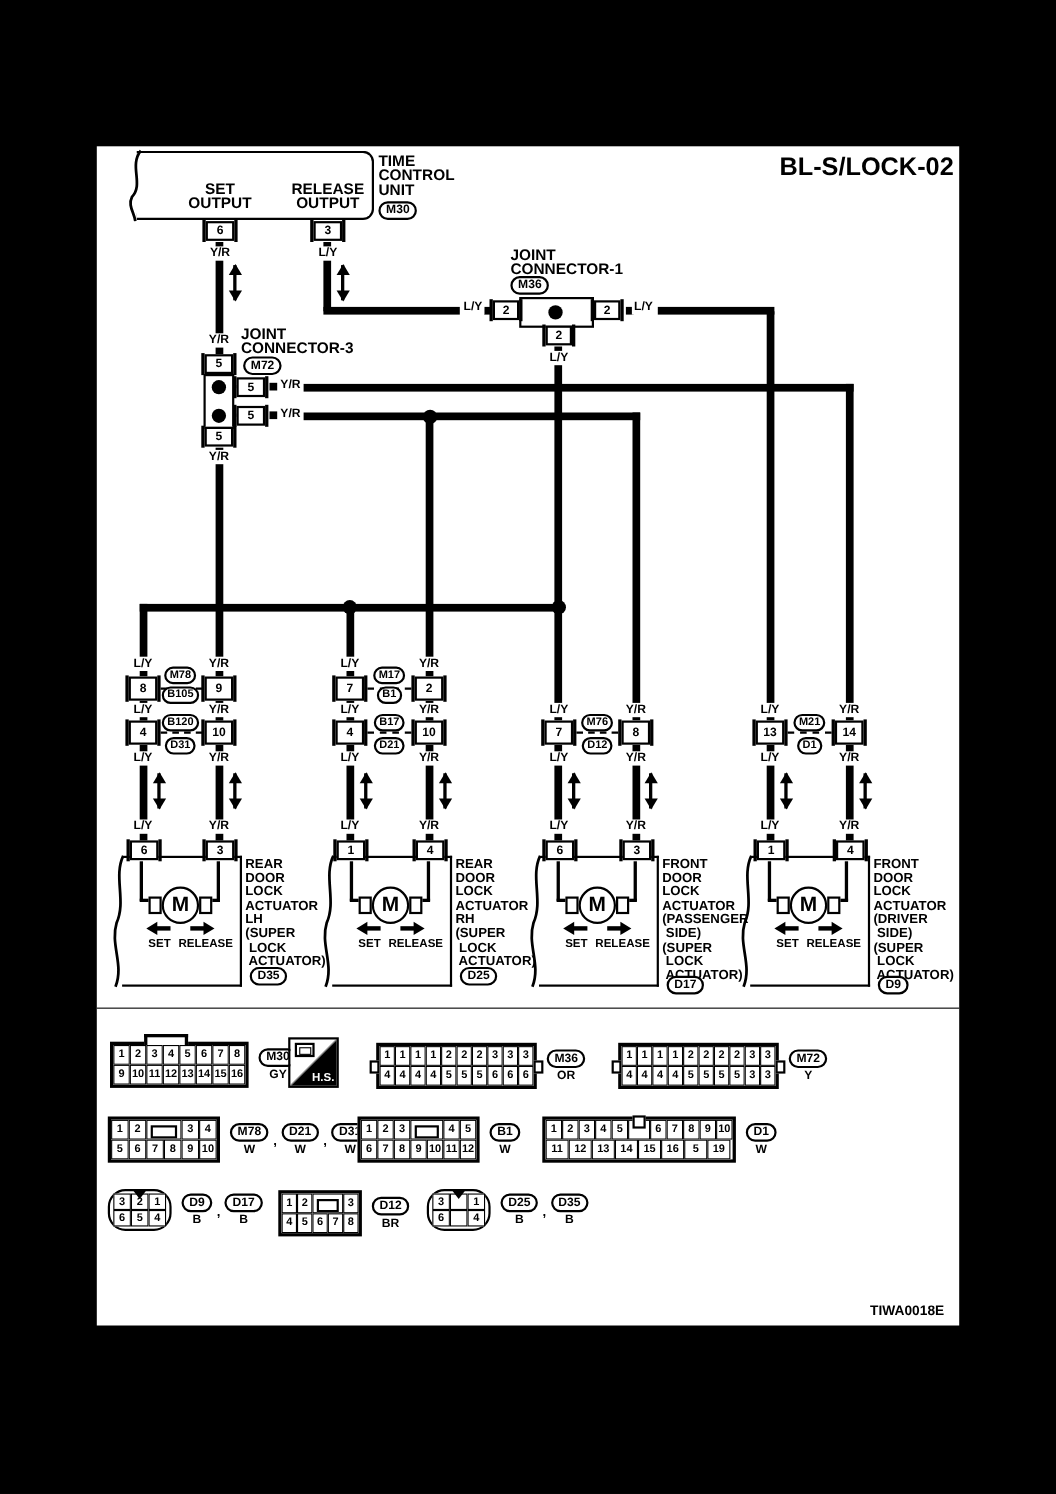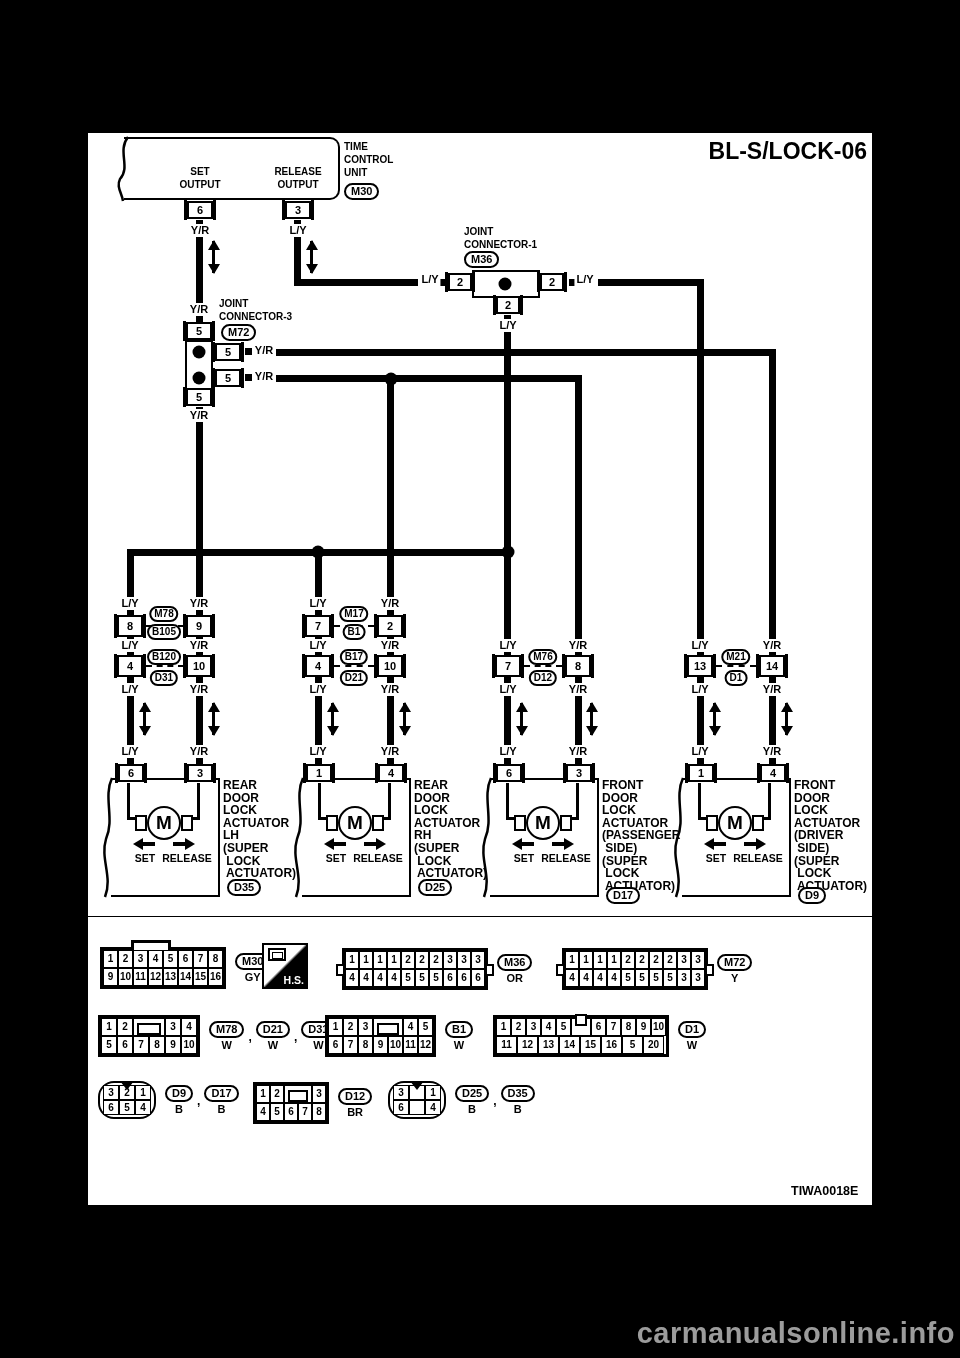--- a/index.html
+++ b/index.html
@@ -11,21 +11,21 @@
   .lbl{position:absolute;transform:translateX(-50%);background:#fff;padding:0 2px;font-weight:bold;font-size:11px;line-height:13px;z-index:3;white-space:nowrap;}
   .pin{position:absolute;width:26px;height:18px;background:#fff;border:2px solid #000;box-sizing:border-box;font-weight:bold;font-size:11px;line-height:14px;text-align:center;z-index:2;}
   .pin::before{content:'';position:absolute;left:-5px;top:-3px;bottom:-3px;width:3px;background:#000;}
   .pin::after{content:'';position:absolute;right:-5px;top:-3px;bottom:-3px;width:3px;background:#000;}
   .pin.tall{height:22px;line-height:18px;}
   .jcbody{position:absolute;border:2.5px solid #000;background:#fff;box-sizing:border-box;z-index:1;}
   .oval{position:absolute;border:2px solid #000;border-radius:12px;background:#fff;font-weight:bold;font-size:11px;line-height:13px;padding:0 5px;z-index:3;white-space:nowrap;}
   .soval{position:absolute;transform:translateX(-50%);border:2px solid #000;border-radius:10px;background:#fff;font-weight:bold;font-size:10px;line-height:12px;padding:0 3px;z-index:4;white-space:nowrap;}
   .dash{position:absolute;border-top:2px dashed #000;z-index:2;}
   .pre{white-space:pre;}
-  .blocklabel{position:absolute;font-weight:600;font-size:10px;line-height:13px;z-index:3;}
+  .blocklabel{position:absolute;font-weight:600;font-size:14px;line-height:13px;z-index:3;}
   .ctr{transform:translateX(-50%);text-align:center;}
   .arr{position:absolute;width:13px;height:32px;z-index:2;background:linear-gradient(#000,#000) no-repeat center/3px 100%;}
   .arr::before{content:'';position:absolute;left:50%;transform:translateX(-50%);top:-1px;border-left:6.5px solid transparent;border-right:6.5px solid transparent;border-bottom:10px solid #000;}
   .arr::after{content:'';position:absolute;left:50%;transform:translateX(-50%);bottom:-1px;border-left:6.5px solid transparent;border-right:6.5px solid transparent;border-top:10px solid #000;}
   .tcubox{position:absolute;left:36px;top:4px;width:216px;height:63px;border:2.5px solid #000;border-left:none;border-radius:0 10px 10px 0;background:#fff;box-sizing:border-box;z-index:1;}
   .wavy{position:absolute;z-index:2;}
   .act{position:absolute;width:117px;height:119px;z-index:1;}
   .actbox{position:absolute;left:8px;top:0;width:109px;height:119px;border:2.5px solid #000;border-left:none;background:#fff;box-sizing:border-box;}
   .mcirc{position:absolute;width:34px;height:34px;border:2.5px solid #000;border-radius:50%;background:#fff;box-sizing:border-box;font-weight:bold;font-size:19px;line-height:29px;text-align:center;z-index:3;}
   .mtab{position:absolute;width:12px;height:16px;border:2px solid #000;background:#fff;box-sizing:border-box;z-index:2;}
@@ -62,21 +62,21 @@
   .hsbox{position:relative;width:46px;height:46px;border:2.5px solid #000;box-sizing:border-box;background:linear-gradient(135deg,#fff 48%,#000 52%);}
   .hsglyph{position:absolute;left:4px;top:3px;width:18px;height:13px;border:2px solid #000;background:#fff;box-sizing:border-box;}
   .hsglyph::before{content:'';position:absolute;left:2px;top:2px;width:9px;height:5px;border:1.5px solid #000;}
   .hstext{position:absolute;right:2px;bottom:1px;color:#fff;font-weight:bold;font-size:10.5px;}
 </style>
 </head>
 <body>
 
 <div id="stage">
   <div id="paper">
-    <div class="title">BL-S/LOCK-06</div>
+    <div class="title">BL-S/LOCK-02</div>
 
     <div class="w" style="left:108px;top:87px;width:7px;height:104px"></div>
     <div class="w" style="left:206px;top:87px;width:7px;height:63px"></div>
     <div class="w" style="left:206px;top:146px;width:124px;height:7px"></div>
     <div class="w" style="left:352px;top:146px;width:7px;height:7px"></div>
     <div class="w" style="left:481px;top:146px;width:7px;height:7px"></div>
     <div class="w" style="left:510px;top:146px;width:106px;height:7px"></div>
     <div class="w" style="left:609px;top:150px;width:7px;height:372px"></div>
     <div class="thin" style="left:416px;top:150px;width:3px;height:15px"></div>
     <div class="w" style="left:416px;top:182px;width:7px;height:340px"></div>
@@ -546,21 +546,21 @@
               <div class="lcell" style="width: 15px;">10</div>
             </div>
             <div class="lrow">
               <div class="lcell" style="width: 21px;">11</div>
               <div class="lcell" style="width: 21px;">12</div>
               <div class="lcell" style="width: 21px;">13</div>
               <div class="lcell" style="width: 21px;">14</div>
               <div class="lcell" style="width: 21px;">15</div>
               <div class="lcell" style="width: 21px;">16</div>
               <div class="lcell" style="width: 21px;">5</div>
-              <div class="lcell" style="width: 21px;">20</div>
+              <div class="lcell" style="width: 21px;">19</div>
             </div>
           </div>
           <div class="idblock">
             <div class="idcol">
               <div class="oval2">D1</div>
               <div class="colorcode">W</div>
             </div>
           </div>
         </div>
       </div>
@@ -643,14 +643,13 @@
             <div class="idcol">
               <div class="oval2">D35</div>
               <div class="colorcode">B</div>
             </div>
           </div>
         </div>
       </div>
 
     <div class="code">TIWA0018E</div>
   </div>
-  <div class="wm">carmanualsonline.info</div>
 </div>
 
 </body></html>

